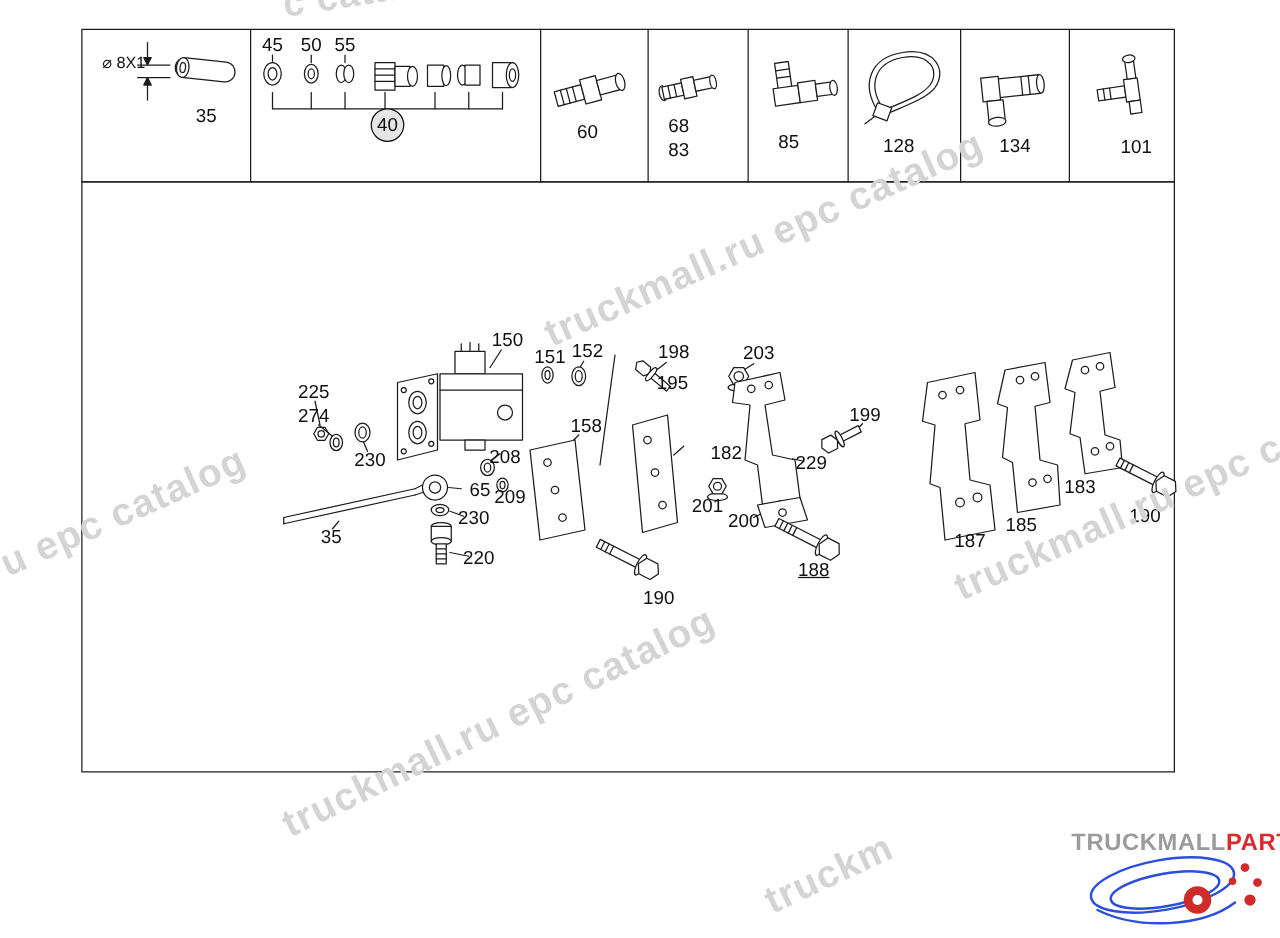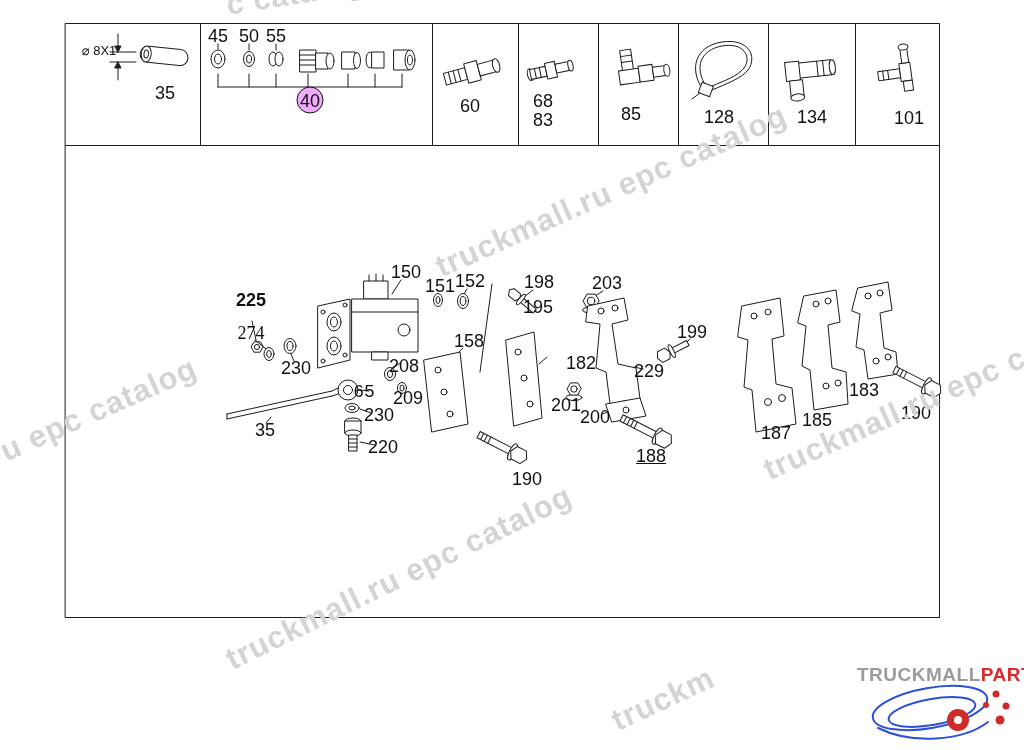--- a/index.html
+++ b/index.html
@@ -7,26 +7,26 @@
   body { width:1024px; height:750px; font-family:"Liberation Sans", sans-serif; }
   .page { position:relative; width:1024px; height:750px; background:#fff; overflow:hidden; }
 
   svg.linework { position:absolute; left:0; top:0; z-index:2; }
 
   .region { position:absolute; z-index:3; }
 
   #labels-layer { position:absolute; inset:0; z-index:4; pointer-events:none; }
   .plabel {
     position:absolute; transform:translate(-50%,-50%);
-    font-size:18px; color:#111; white-space:nowrap; line-height:1;
+    font-size:15px; color:#111; white-space:nowrap; line-height:1;
   }
   .plabel.small { font-size:13px; }
   .plabel.circled {
     width:27px; height:27px; border:1.3px solid #111; border-radius:50%;
-    display:flex; align-items:center; justify-content:center; background:#f0abfc;
+    display:flex; align-items:center; justify-content:center; background:#e5e5e5;
   }
 
   #watermark-layer { position:absolute; inset:0; z-index:5; pointer-events:none; }
   .wm {
     position:absolute; white-space:nowrap; font-weight:bold;
     color:#d4d4d4; letter-spacing:1px; transform-origin:left top;
   }
 
   .logo { position:absolute; left:845px; top:660px; width:178px; height:88px; z-index:6; }
   .logo-text { position:absolute; left:12px; top:4px; font-size:19px; font-weight:bold; letter-spacing:.5px; color:#9b9b9b; white-space:nowrap; }
@@ -395,29 +395,29 @@
       <div class="plabel" style="left: 631px; top: 114px;">85</div>
       <div class="plabel" style="left: 719px; top: 117px;">128</div>
       <div class="plabel" style="left: 812px; top: 117px;">134</div>
       <div class="plabel" style="left: 909px; top: 118px;">101</div>
       <div class="plabel" style="left: 406px; top: 272px;">150</div>
       <div class="plabel" style="left: 440px; top: 286px;">151</div>
       <div class="plabel" style="left: 470px; top: 281px;">152</div>
       <div class="plabel" style="left: 538px; top: 264px; margin-top: 43px;">195</div>
       <div class="plabel" style="left: 539px; top: 282px;">198</div>
       <div class="plabel" style="left: 607px; top: 283px;">203</div>
-      <div class="plabel" style="left: 251px; top: 300px; font-weight: bold;">225</div>
-      <div class="plabel" style="left: 251px; top: 333px; font-family: Liberation Serif, serif;">274</div>
+      <div class="plabel" style="left: 251px; top: 314px;">225</div>
+      <div class="plabel" style="left: 251px; top: 333px;">274</div>
       <div class="plabel" style="left: 296px; top: 368px;">230</div>
       <div class="plabel" style="left: 404px; top: 366px;">208</div>
       <div class="plabel" style="left: 469px; top: 341px;">158</div>
       <div class="plabel" style="left: 581px; top: 351px; margin-top: 12px;">182</div>
       <div class="plabel" style="left: 649px; top: 371px;">229</div>
       <div class="plabel" style="left: 692px; top: 332px;">199</div>
-      <div class="plabel" style="left: 364px; top: 392px; font-family: Liberation Mono, monospace;">65</div>
+      <div class="plabel" style="left: 384px; top: 392px;">65</div>
       <div class="plabel" style="left: 408px; top: 398px;">209</div>
       <div class="plabel" style="left: 566px; top: 405px;">201</div>
       <div class="plabel" style="left: 595px; top: 417px;">200</div>
       <div class="plabel" style="left: 379px; top: 415px;">230</div>
       <div class="plabel" style="left: 265px; top: 430px;">35</div>
       <div class="plabel" style="left: 383px; top: 447px;">220</div>
       <div class="plabel" style="left: 527px; top: 479px;">190</div>
       <div class="plabel" style="left: 651px; top: 456px; text-decoration: underline;">188</div>
       <div class="plabel" style="left: 776px; top: 433px;">187</div>
       <div class="plabel" style="left: 817px; top: 420px;">185</div>

